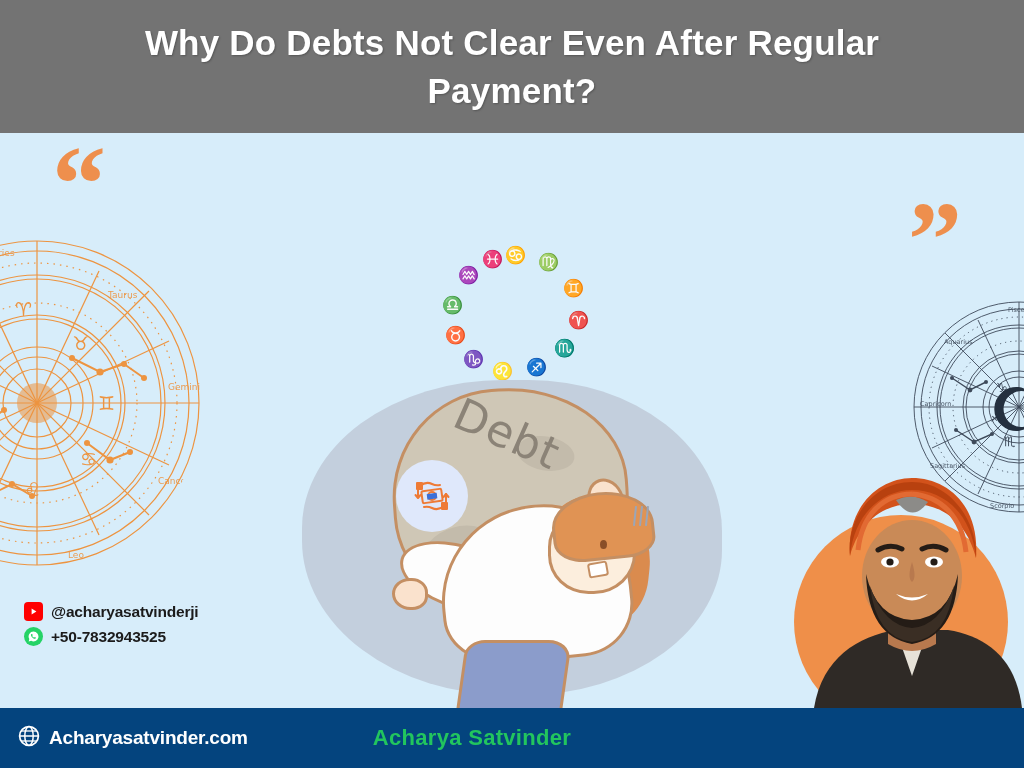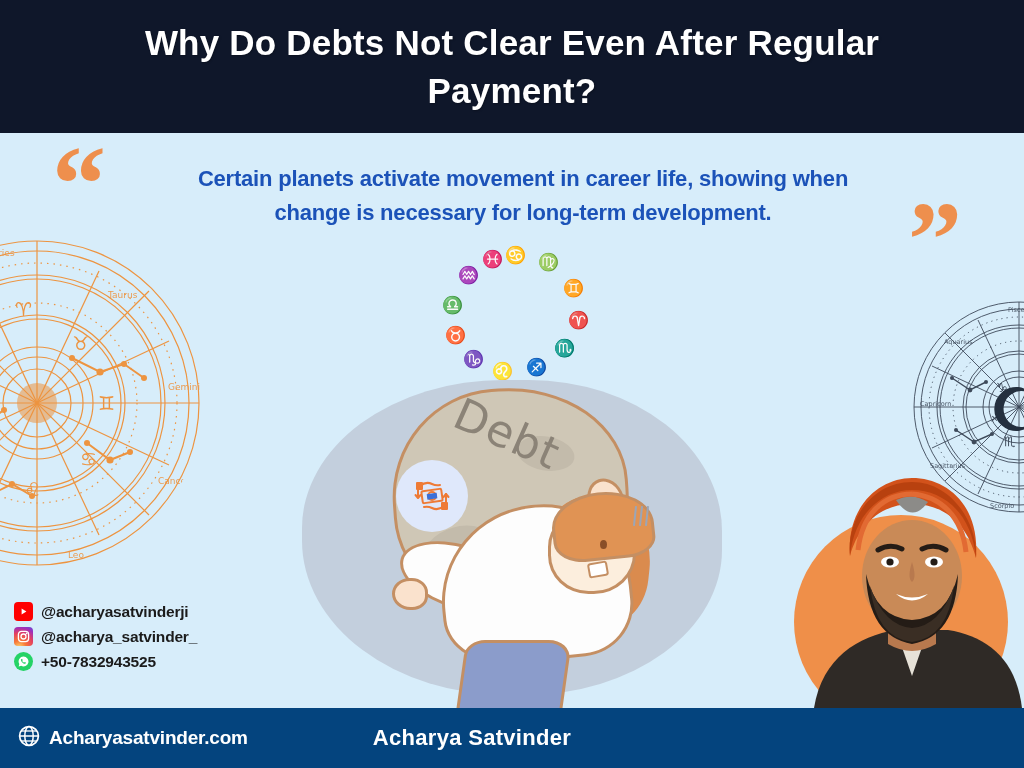--- a/index.html
+++ b/index.html
@@ -15,21 +15,21 @@
     background: #d7edfa;
     font-family: "Liberation Sans", sans-serif;
   }
 
   
   .header {
     position: absolute;
     left: 0; top: 0;
     width: 1024px;
     height: 133px;
-    background: #0f172a;
+    background: #737373;
     display: flex;
     align-items: center;
     justify-content: center;
     box-sizing: border-box;
     padding: 0 90px;
   }
   .header-title {
     color: #ffffff;
     font-size: 35px;
     font-weight: bold;
@@ -258,20 +258,21 @@
     position: absolute;
     left: 14px;
     top: 600px;
     width: 260px;
   }
   .social-row {
     display: flex;
     align-items: center;
     height: 23px;
     margin-bottom: 2px;
+    margin-left: 10px;
   }
   .social-icon {
     width: 19px;
     height: 19px;
     border-radius: 4px;
     margin-right: 8px;
     flex: 0 0 auto;
     display: flex;
     align-items: center;
     justify-content: center;
@@ -326,21 +327,21 @@
     color: #ffffff;
     font-size: 19px;
     font-weight: bold;
     margin-left: 9px;
     letter-spacing: -0.2px;
   }
   .footer-name {
     position: absolute;
     left: 0; right: 0;
     text-align: center;
-    color: #ffffff;
+    color: #22c55e;
     font-size: 22px;
     font-weight: bold;
     letter-spacing: 0.3px;
     padding-right: 80px;
   }
 </style>
 </head>
 <body>
 
 <div id="poster">
@@ -472,21 +473,20 @@
       <path d="M122 96 a22 22 0 1 0 0 26 a18 18 0 1 1 0 -26 z" fill="#24303F" stroke="none"></path>
     </g>
   </svg>
 
   <div class="header">
     <div class="header-title">Why Do Debts Not Clear Even After Regular Payment?</div>
   </div>
 
   <div class="quote-open">“</div>
   <div class="quote-close">”</div>
-  <div class="quote-text">Certain planets activate movement in career life, showing when change is necessary for long-term development.</div>
 
   <div class="glyph-ring">
     <span class="glyph" style="left:50%;top:0%">♋</span>
     <span class="glyph" style="left:76%;top:6%">♍</span>
     <span class="glyph" style="left:95%;top:28%">♊</span>
     <span class="glyph" style="left:99%;top:55%">♈</span>
     <span class="glyph" style="left:88%;top:79%">♏</span>
     <span class="glyph" style="left:66%;top:95%">♐</span>
     <span class="glyph" style="left:40%;top:98%">♌</span>
     <span class="glyph" style="left:17%;top:88%">♑</span>
@@ -540,30 +540,20 @@
 
     <div class="social-row">
       <span class="social-icon ic-youtube">
         <svg width="11" height="11" viewBox="0 0 11 11">
             <polygon points="3.6,2.6 8.4,5.5 3.6,8.4" fill="#ffffff"></polygon>
           </svg>
       </span>
       <span class="social-label">@acharyasatvinderji</span>
     </div>
 
-    <div class="social-row">
-      <span class="social-icon ic-instagram">
-        <svg width="13" height="13" viewBox="0 0 13 13">
-          <rect x="1.4" y="1.4" width="10.2" height="10.2" rx="3" fill="none" stroke="#ffffff" stroke-width="1.3"></rect>
-          <circle cx="6.5" cy="6.5" r="2.5" fill="none" stroke="#ffffff" stroke-width="1.3"></circle>
-          <circle cx="9.6" cy="3.4" r="0.85" fill="#ffffff"></circle>
-        </svg>
-      </span>
-      <span class="social-label">@acharya_satvinder_</span>
-    </div>
 
 
     <div class="social-row">
       <span class="social-icon ic-whatsapp">
         <svg width="13" height="13" viewBox="0 0 13 13">
           <path d="M6.5 1.6 a4.9 4.9 0 0 0 -4.2 7.4 L1.7 11.4 l2.5 -0.6 a4.9 4.9 0 1 0 2.3 -9.2 z" fill="#ffffff"></path>
           <path d="M4.7 4.1 c0.2 -0.2 0.5 -0.2 0.6 0.1 l0.4 0.9 c0.1 0.2 0 0.4 -0.2 0.5 l-0.3 0.3 c0.4 0.8 1 1.3 1.8 1.7 l0.3 -0.3 c0.2 -0.2 0.4 -0.2 0.6 -0.1 l0.9 0.4 c0.3 0.1 0.3 0.5 0.1 0.7 c-0.6 0.6 -1.4 0.6 -2.4 0.1 c-1.1 -0.6 -2 -1.6 -2.4 -2.6 c-0.3 -0.8 -0.2 -1.3 0.1 -1.6 z" fill="#25D366"></path>
         </svg>
       </span>
       <span class="social-label">+50-7832943525</span>

